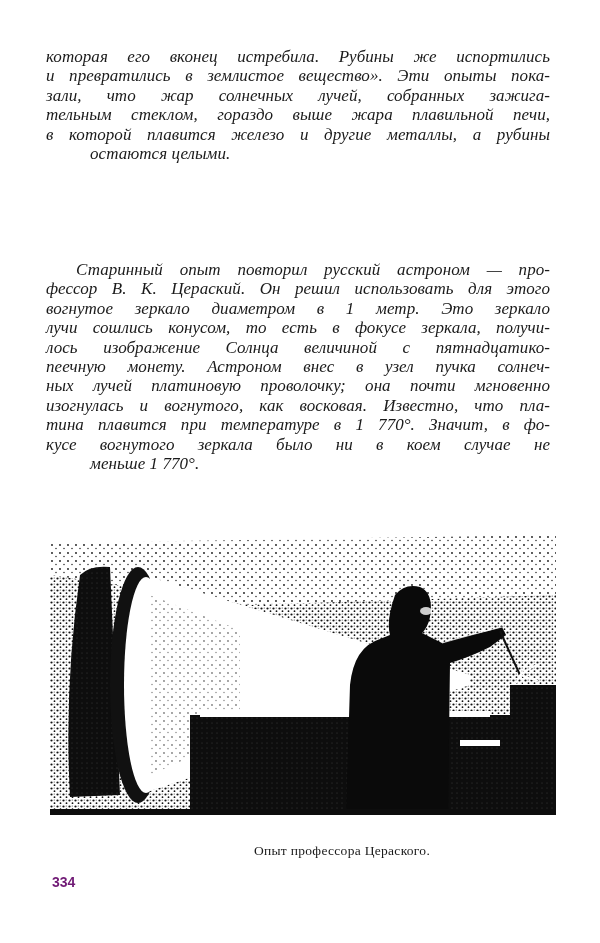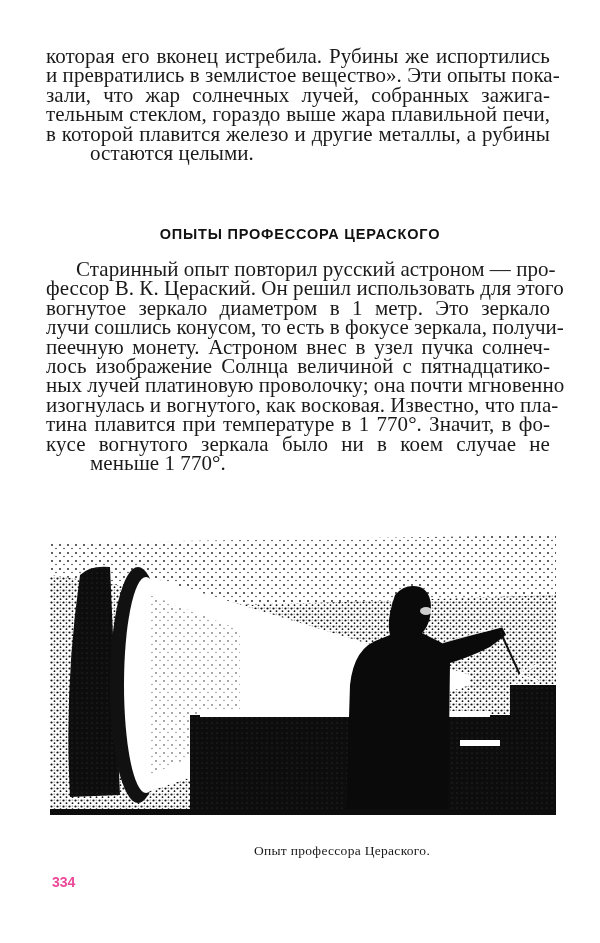--- a/index.html
+++ b/index.html
@@ -18,24 +18,25 @@
     .page {
       position: absolute;
       left: 0; top: 0;
       width: 600px;
       height: 943px;
     }
     .para {
       position: absolute;
       left: 46px;
       width: 504px;
-      font-size: 21px;
+      font-size: 17px;
       line-height: 19.4px;
       text-align: justify;
       letter-spacing: 0.05px;
+      font-style: italic;
     }
     .para .line {
       display: block;
       text-align: justify;
       text-align-last: justify;
       white-space: nowrap;
       height: 19.4px;
     }
     .para .line.last {
       text-align-last: left;
@@ -77,46 +78,45 @@
       color: #1a1a1a;
       margin-left: 26px;
     }
     .page-number {
       position: absolute;
       left: 52px;
       top: 874px;
       font-family: "Liberation Sans", "DejaVu Sans", sans-serif;
       font-weight: bold;
       font-size: 14px;
-      color: #ec4899;
+      color: #701a75;
     }
   </style>
 </head>
 <body>
 
 <div class="page">
 
   <div class="para" id="p1">
     <span class="line">которая его вконец истребила. Рубины же испортились</span>
     <span class="line">и превратились в землистое вещество». Эти опыты пока-</span>
     <span class="line">зали, что жар солнечных лучей, собранных зажига-</span>
     <span class="line">тельным стеклом, гораздо выше жара плавильной печи,</span>
     <span class="line">в которой плавится железо и другие металлы, а рубины</span>
     <span class="line last">остаются целыми.</span>
   </div>
 
-  <div class="heading">ОПЫТЫ ПРОФЕССОРА ЦЕРАСКОГО</div>
 
   <div class="para" id="p2">
     <span class="line indent">Старинный опыт повторил русский астроном — про-</span>
     <span class="line">фессор В. К. Цераский. Он решил использовать для этого</span>
     <span class="line">вогнутое зеркало диаметром в 1 метр. Это зеркало</span>
     <span class="line">лучи сошлись конусом, то есть в фокусе зеркала, получи-</span>
+    <span class="line">лось изображение Солнца величиной с пятнадцатико-</span>
     <span class="line">пеечную монету. Астроном внес в узел пучка солнеч-</span>
-    <span class="line">лось изображение Солнца величиной с пятнадцатико-</span>
     <span class="line">ных лучей платиновую проволочку; она почти мгновенно</span>
     <span class="line">изогнулась и вогнутого, как восковая. Известно, что пла-</span>
     <span class="line">тина плавится при температуре в 1 770°. Значит, в фо-</span>
     <span class="line">кусе вогнутого зеркала было ни в коем случае не</span>
     <span class="line last">меньше 1 770°.</span>
   </div>
 
   <div class="figure">
     <svg width="506" height="280" viewBox="0 0 506 280" xmlns="http://www.w3.org/2000/svg">
       <defs>

